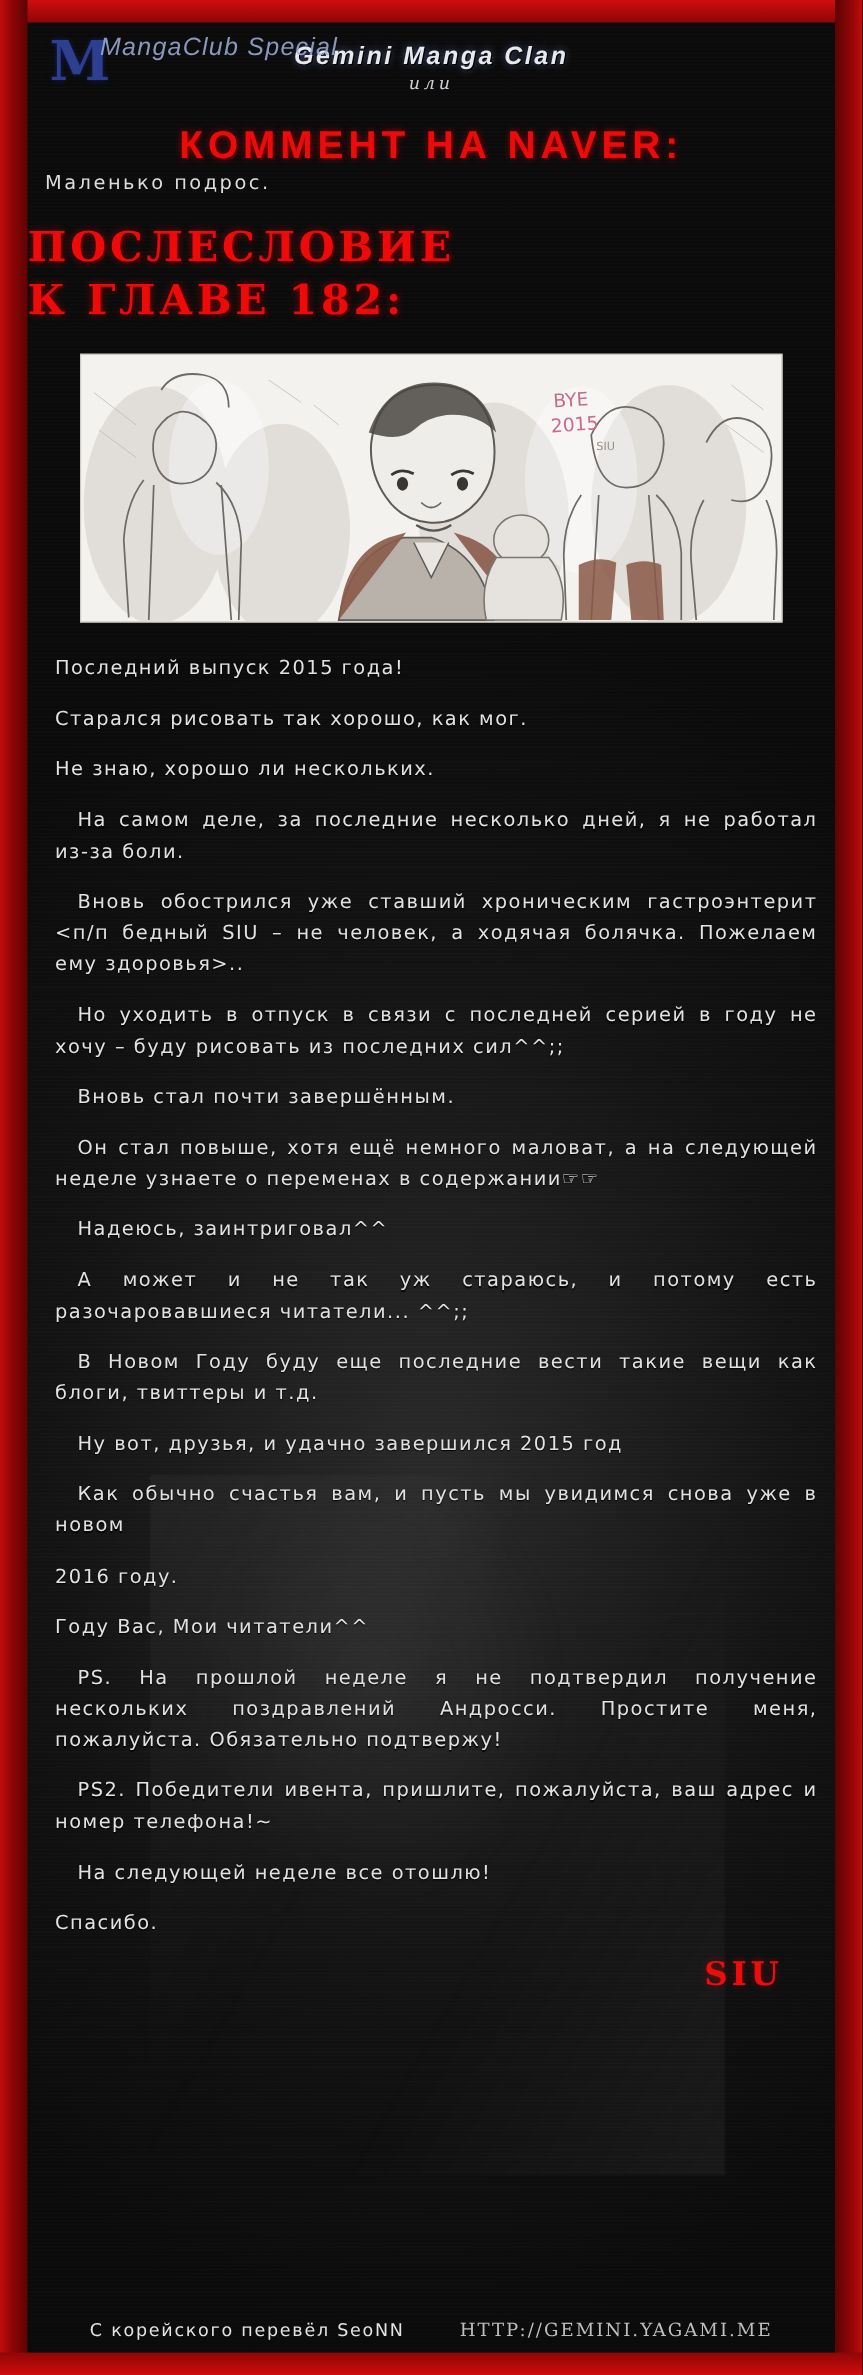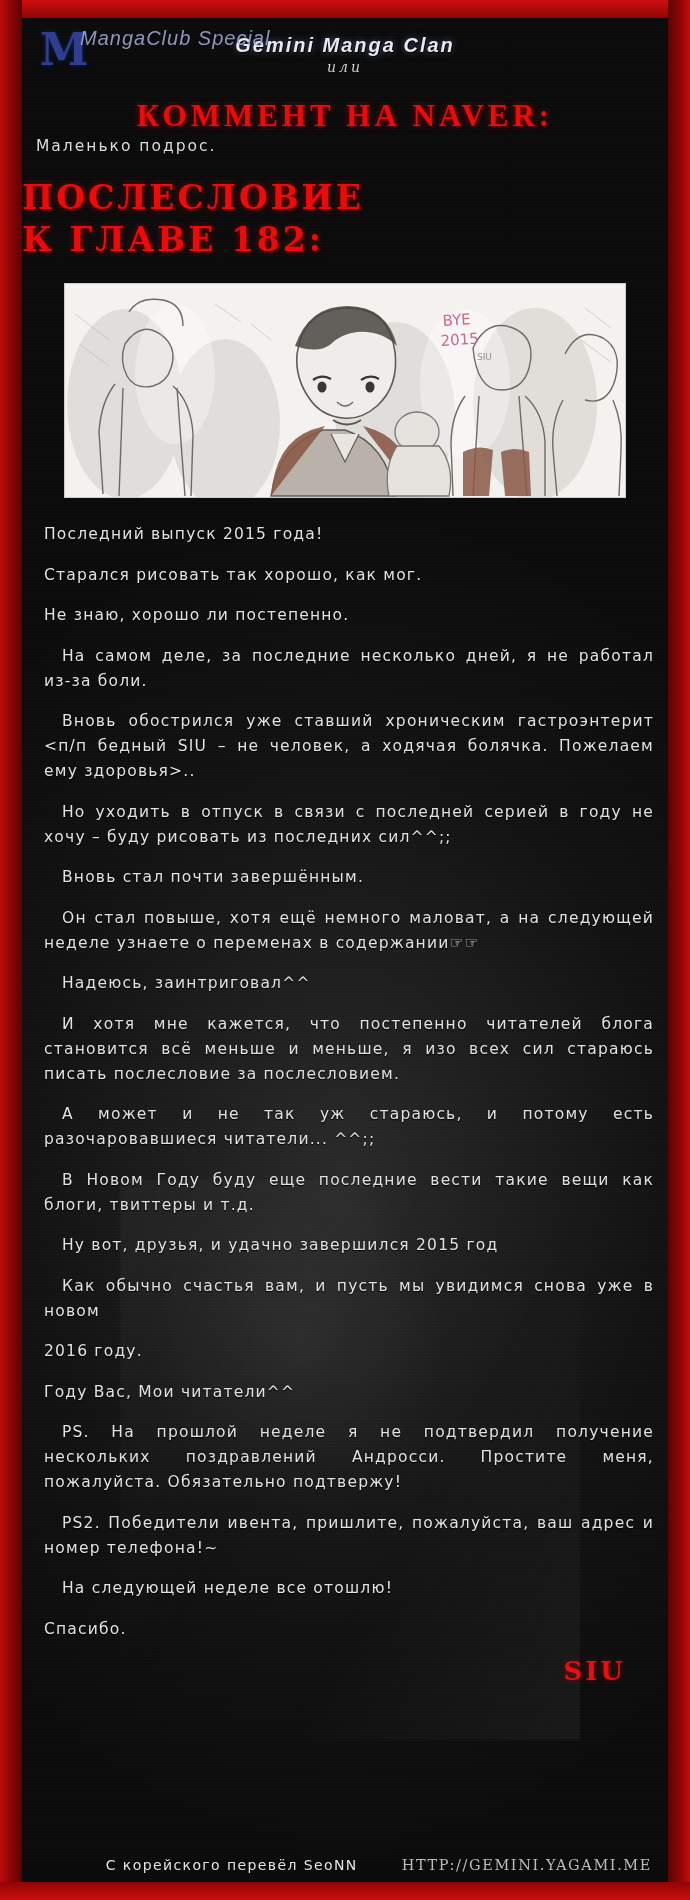--- a/index.html
+++ b/index.html
@@ -121,21 +121,21 @@
     font-family: "DejaVu Serif", serif;
     font-size: 14px;
     font-style: italic;
     letter-spacing: 3px;
   }
 
   .naver-head {
     margin-top: 10px;
     text-align: center;
     color: #ec0b0b;
-    font-family: Liberation Serif, serif;
+    font-family: Liberation Sans, sans-serif;
     font-size: 31px;
     font-weight: bold;
     letter-spacing: 4px;
     text-shadow: 0 0 6px rgba(255,0,0,.5), 2px 2px 0 #2b0000;
   }
 
   .small-note {
     margin: 3px 0 0 14px;
     color: #dcdcdc;
     font-family: "DejaVu Sans", sans-serif;
@@ -197,21 +197,21 @@
 
   
   .footer {
     position: absolute;
     left: 22px;
     bottom: 18px;
     width: 646px;
     height: 34px;
     display: flex;
     align-items: center;
-    justify-content: flex-end;
+    justify-content: center;
     padding: 0 16px;
     box-sizing: border-box;
     background: linear-gradient(180deg, rgba(10,10,10,.0) 0%, rgba(10,10,10,.35) 100%);
   }
   .footer-left {
     color: #e3e3e3;
     font-family: "DejaVu Sans", sans-serif;
     font-size: 14px;
     letter-spacing: 1.4px;
   }
@@ -318,28 +318,27 @@
           <text x="378" y="42" font-size="15" transform="rotate(-4 378 42)">BYE</text>
           <text x="376" y="62" font-size="15" transform="rotate(-4 376 62)">2015</text>
         </g>
         <text x="412" y="76" font-size="9" fill="#9b8f86" font-family="'DejaVu Sans', sans-serif">SIU</text>
       </svg>
     </div>
 
     <div class="body-text">
       <p class="para noindent">Последний выпуск 2015 года!</p>
       <p class="para noindent">Старался рисовать так хорошо, как мог.</p>
-      <p class="para noindent">Не знаю, хорошо ли постепенно.</p>
+      <p class="para noindent">Не знаю, хорошо ли нескольких.</p>
       <p class="para">На самом деле, за последние несколько дней, я не работал из-за боли.</p>
       <p class="para">Вновь обострился уже ставший хроническим гастроэнтерит &lt;п/п бедный SIU – не человек, а ходячая болячка. Пожелаем ему здоровья&gt;..</p>
       <p class="para">Но уходить в отпуск в связи с последней серией в году не хочу – буду рисовать из последних сил^^;;</p>
       <p class="para">Вновь стал почти завершённым.</p>
       <p class="para">Он стал повыше, хотя ещё немного маловат, а на следующей неделе узнаете о переменах в содержании☞☞</p>
       <p class="para">Надеюсь, заинтриговал^^</p>
-      <p class="para">И хотя мне кажется, что постепенно читателей блога становится всё меньше и меньше, я изо всех сил стараюсь писать послесловие за послесловием.</p>
       <p class="para">А может и не так уж стараюсь, и потому есть разочаровавшиеся читатели... ^^;;</p>
       <p class="para">В Новом Году буду еще последние вести такие вещи как блоги, твиттеры и т.д.</p>
       <p class="para">Ну вот, друзья, и удачно завершился 2015 год</p>
       <p class="para">Как обычно счастья вам, и пусть мы увидимся снова уже в новом</p>
       <p class="para noindent">2016 году.</p>
       <p class="para noindent">Году Вас, Мои читатели^^</p>
       <p class="para">PS. На прошлой неделе я не подтвердил получение нескольких поздравлений Андросси. Простите меня, пожалуйста. Обязательно подтвержу!</p>
       <p class="para">PS2. Победители ивента, пришлите, пожалуйста, ваш адрес и номер телефона!~</p>
       <p class="para">На следующей неделе все отошлю!</p>
       <p class="para noindent">Спасибо.</p>

